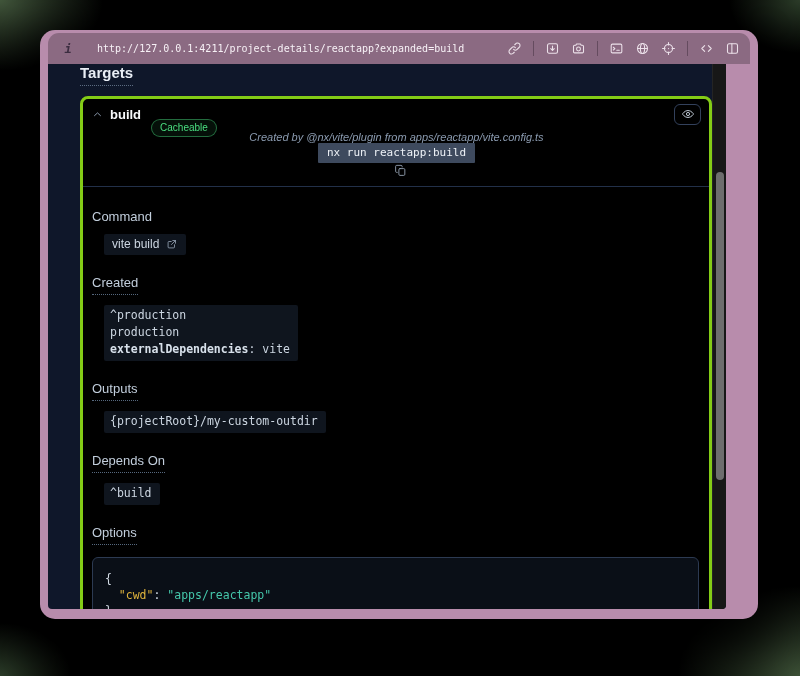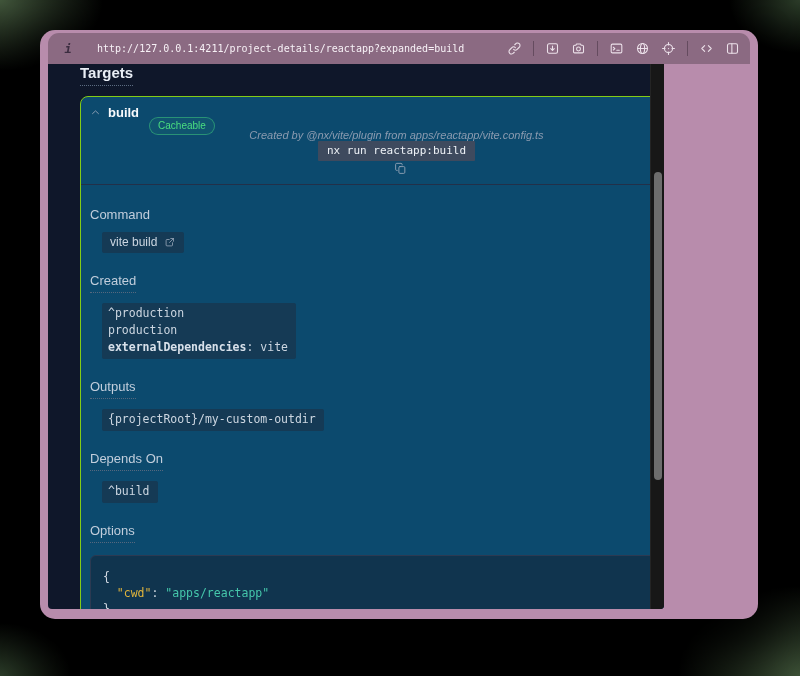--- a/index.html
+++ b/index.html
@@ -34,32 +34,32 @@
     font-family:"DejaVu Sans Mono", monospace; font-size:10px; font-weight:normal;
     color:#f7f1f6; letter-spacing:0; white-space:nowrap; flex:1 1 auto;
     margin-left:14px;
   }
   .tb-icons { display:flex; align-items:center; gap:11px; flex:none; }
   .tb-icons svg { width:15px; height:15px; stroke:#f2e8f0; fill:none; stroke-width:1.7; stroke-linecap:round; stroke-linejoin:round; display:block; opacity:.95; }
   .tb-div { width:1px; height:15px; background:rgba(56,38,54,0.45); }
 
   
   .content {
-    position:relative; width:616px; height:545px; background:#0f172a;
+    position:relative; width:678px; height:545px; background:#0f172a;
     overflow:hidden; border-radius:0 0 4px 4px;
   }
   .page { padding:0 0 0 32px; width:688px; }
 
   .page-title {
     display:inline-block; margin-top:-4px; font-size:15px; font-weight:700;
     color:#e9eef5; padding-bottom:4px; border-bottom:1px dotted #5c6c82;
   }
 
   .card {
-    width:632px; border:1px solid #84cc16; border-radius:8px; background:#0c4a6e;
+    width:632px; border:3px solid #84cc16; border-radius:8px; background:#000000;
   }
   .card.build { margin-top:10px; }
 
   .card-header {
     display:flex; align-items:center; height:30px; padding:0 8px 0 9px; gap:7px;
   }
   .chev svg { width:11px; height:11px; stroke:#94a3b8; fill:none; stroke-width:2; stroke-linecap:round; stroke-linejoin:round; display:block; }
   .target-name { font-size:13px; font-weight:700; color:#f8fafc; }
   .badge {
     font-size:10px; color:#4ade80; border:1px solid rgba(74,222,128,0.45);

